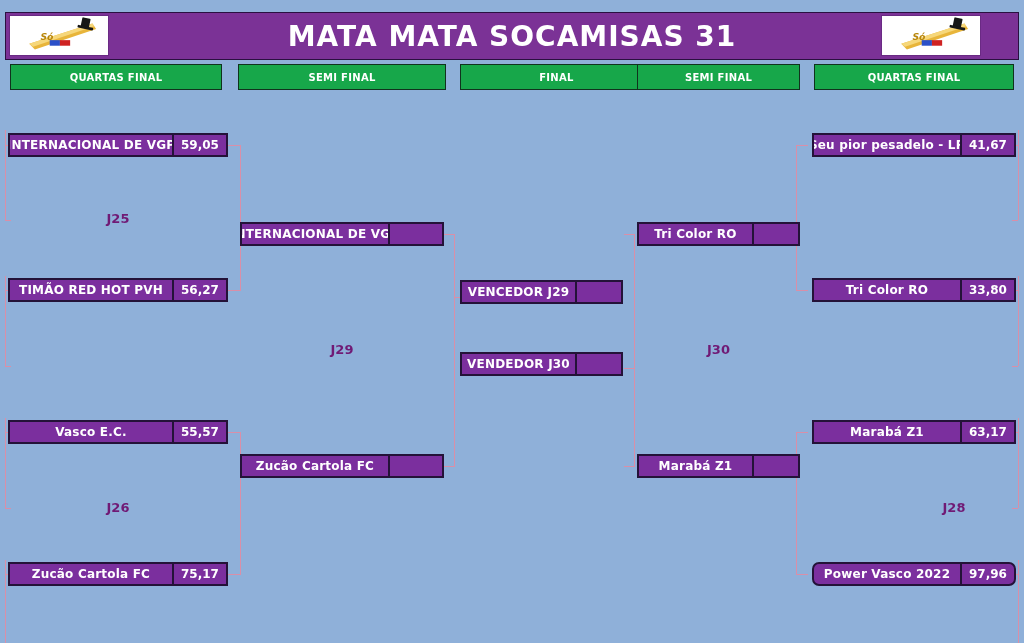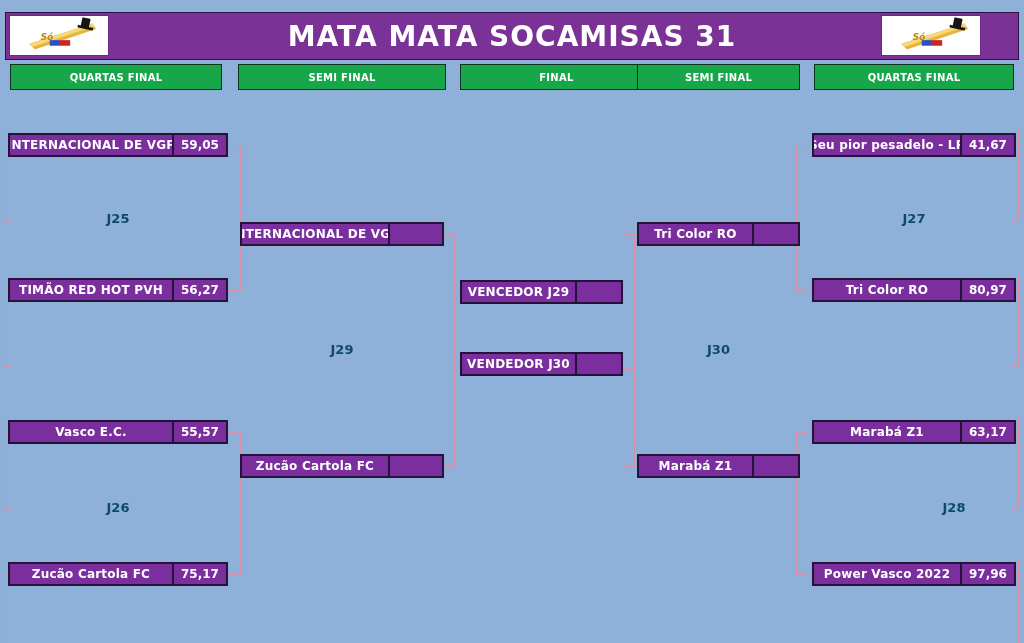--- a/index.html
+++ b/index.html
@@ -113,21 +113,21 @@
     font-size: 12px;
     font-weight: bold;
     font-family: "DejaVu Sans", sans-serif;
     white-space: nowrap;
   }
   .mbox.narrowscore .score { flex-basis: 46px; }
 
   
   .mlabel {
     position: absolute;
-    color: #0c4a6e;
+    color: #701a75;
     font-size: 13px;
     font-weight: bold;
     font-family: "DejaVu Sans", sans-serif;
     text-align: center;
     white-space: nowrap;
   }
 
   
   .conn {
     position: absolute;
@@ -338,34 +338,33 @@
     </div>
     <div class="score">
       <span>41,67</span>
     </div>
   </div>
   <div class="mbox" style="left:812px; top:278px; width:204px;">
     <div class="name">
       <span>Tri Color RO</span>
     </div>
     <div class="score">
-      <span>80,97</span>
-    </div>
-  </div>
-  <div class="mlabel" style="left:812px; top:211px; width:204px;">J27</div>
+      <span>33,80</span>
+    </div>
+  </div>
 
   <div class="mbox" style="left:812px; top:420px; width:204px;">
     <div class="name">
       <span>Marabá Z1</span>
     </div>
     <div class="score">
       <span>63,17</span>
     </div>
   </div>
-  <div class="mbox" style="left:812px; top:562px; width:204px;">
+  <div class="mbox" style="left:812px; top:562px; width:204px;border-radius:7px;">
     <div class="name">
       <span>Power Vasco 2022</span>
     </div>
     <div class="score">
       <span>97,96</span>
     </div>
   </div>
   <div class="mlabel" style="left:852px; top:500px; width:204px;">J28</div>
 
 </div>

